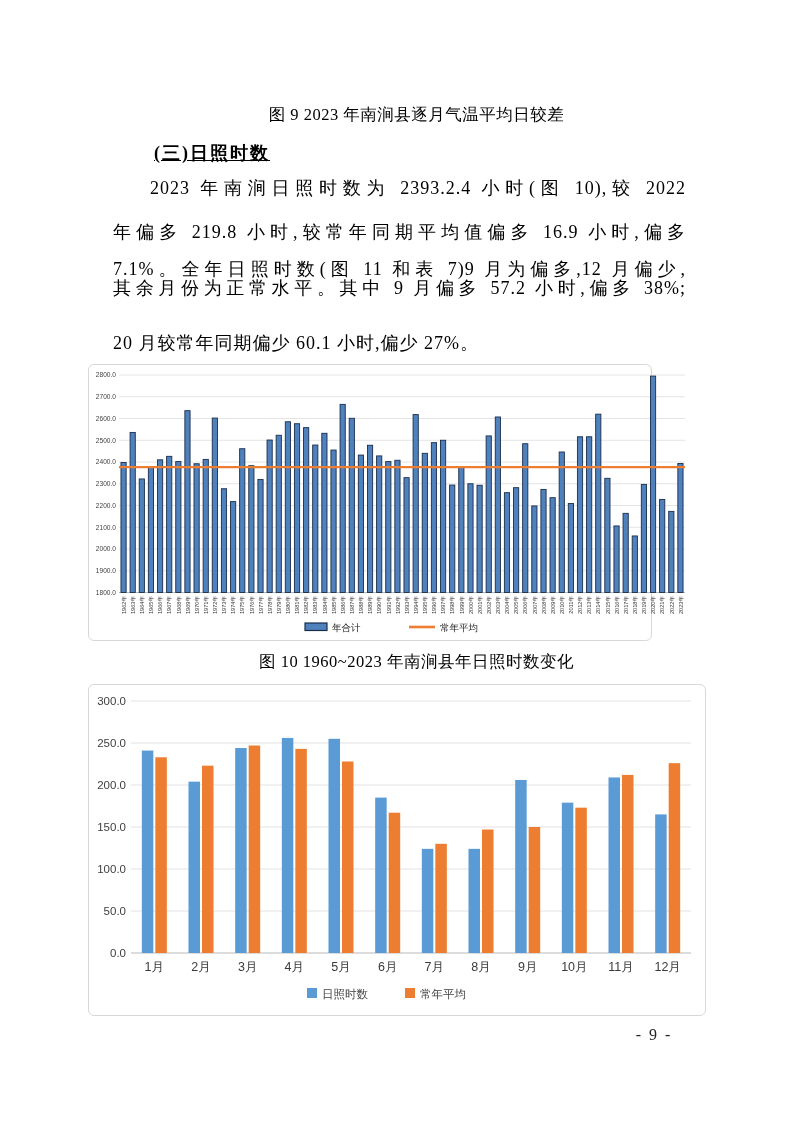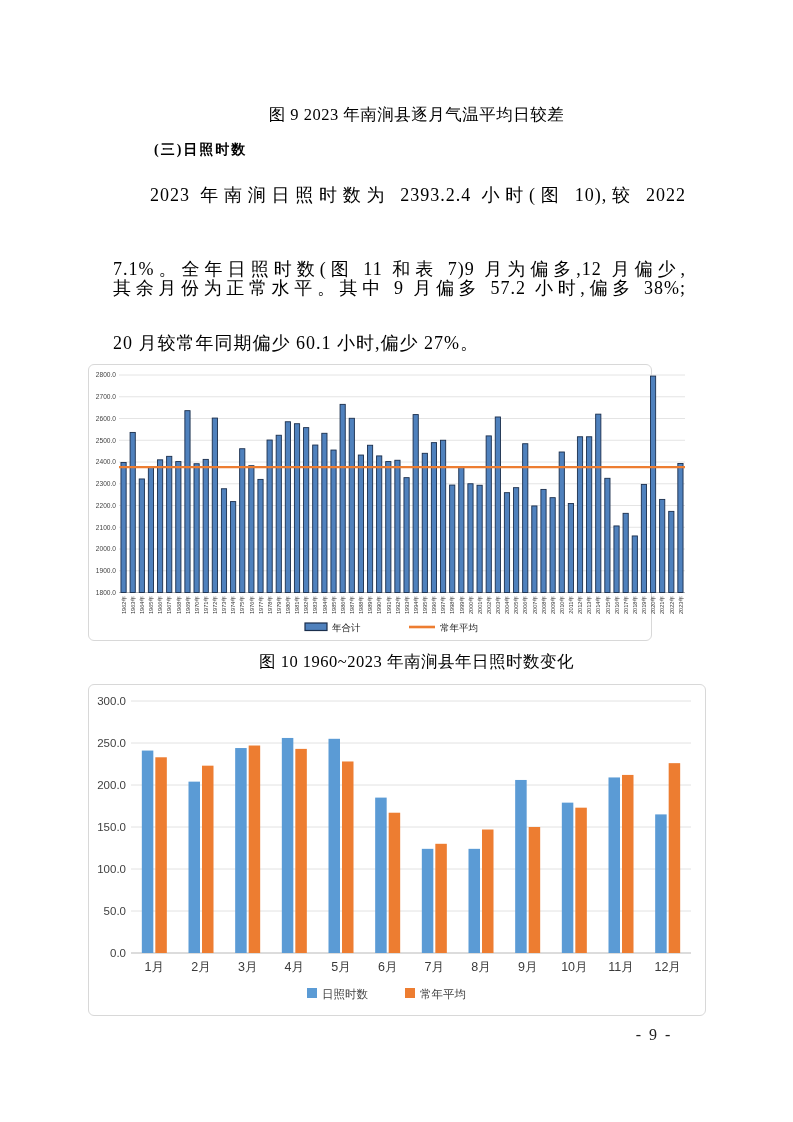--- a/index.html
+++ b/index.html
@@ -7,21 +7,21 @@
     position:relative;width:793px;height:1122px;margin:0 auto;
     background:#ffffff;overflow:hidden;
     font-family:"Liberation Serif","DejaVu Serif",serif;color:#000;padding-left:40px;
   }
   .fig-caption{
     position:absolute;left:0;width:100%;text-align:center;
     font-size:16.5px;letter-spacing:0.5px;
   }
   .section-heading{
     position:absolute;left:154px;top:141px;
-    font-size:14px;font-weight:bold;letter-spacing:2px;
+    font-size:18px;font-weight:bold;letter-spacing:2px;text-decoration:underline;
   }
   .para-line{
     position:absolute;left:113px;width:573px;
     font-size:18px;letter-spacing:1px;white-space:nowrap;
   }
   .para-line.jl{white-space:normal;text-align:justify;text-align-last:justify;}
   .para-line.indent{padding-left:37px;width:536px;}
   .chart-box{
     position:absolute;left:88px;background:#fff;
     border:1px solid #d8d8d8;border-radius:6px;box-sizing:border-box;
@@ -36,21 +36,22 @@
 </style>
 </head>
 <body>
 
 <div class="page">
 
   <div class="fig-caption" style="top:104px">图 9 2023 年南涧县逐月气温平均日较差</div>
 
   <div class="section-heading">(三)日照时数</div>
 
-  <div class="para-line jl indent" style="top:183px">2023 年南涧日照时数为 2393.2.4 小时(图 10),较 2022</div>
+  <div class="para-line jl indent" style="top:176px">2023 年南涧日照时数为 2393.2.4 小时(图 10),较 2022</div>
+  <div class="para-line jl" style="top:220px">年偏多 219.8 小时,较常年同期平均值偏多 16.9 小时,偏多</div>
   <div class="para-line jl" style="top:257px">7.1%。全年日照时数(图 11 和表 7)9 月为偏多,12 月偏少,</div>
   <div class="para-line jl" style="top:276px">其余月份为正常水平。其中 9 月偏多 57.2 小时,偏多 38%;</div>
   <div class="para-line" style="top:331px">20 月较常年同期偏少 60.1 小时,偏少 27%。</div>
 
   <div class="chart-box" id="chart1-box">
     <svg id="chart1" width="614" height="275" viewBox="0 0 614 275">
         <g>
           <line x1="30" x2="596" y1="227.5" y2="227.5" stroke="#b9b9b9" stroke-width="1"></line>
           <line x1="30" x2="596" y1="205.75" y2="205.75" stroke="#e4e4e4" stroke-width="1"></line>
           <line x1="30" x2="596" y1="184" y2="184" stroke="#e4e4e4" stroke-width="1"></line>

